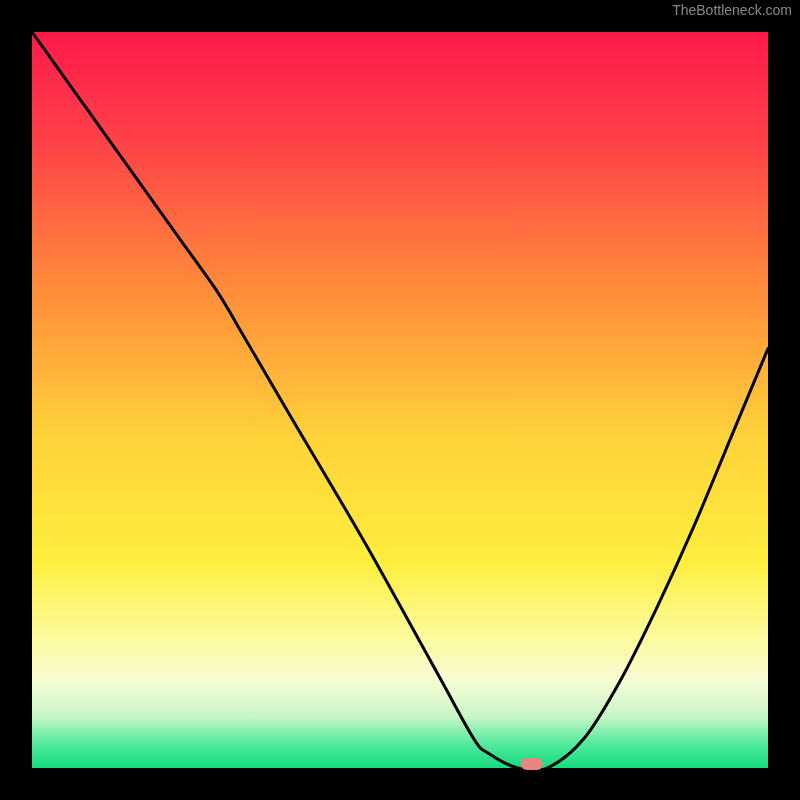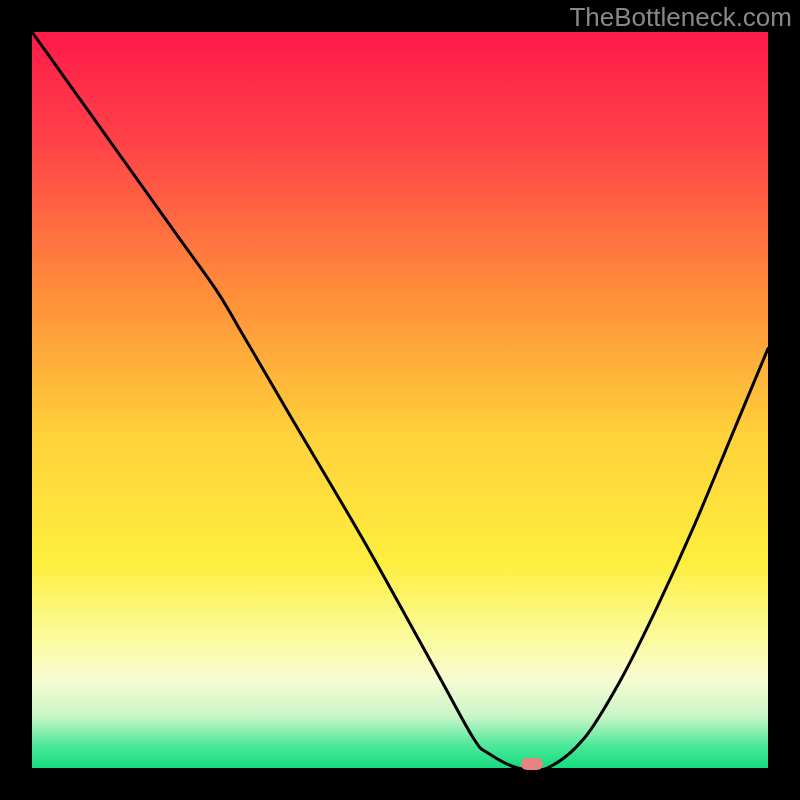--- a/index.html
+++ b/index.html
@@ -10,21 +10,21 @@
     background: #000;
     overflow: hidden;
     position: relative;
   }
   .attribution {
     position: absolute;
     top: 2px;
     right: 8px;
     color: #888;
     font-family: Arial, Helvetica, sans-serif;
-    font-size: 26px;
+    font-size: 14px;
     font-weight: 500;
     z-index: 10;
   }
   .plot-area {
     position: absolute;
     left: 32px;
     top: 32px;
     width: 736px;
     height: 736px;
   }

